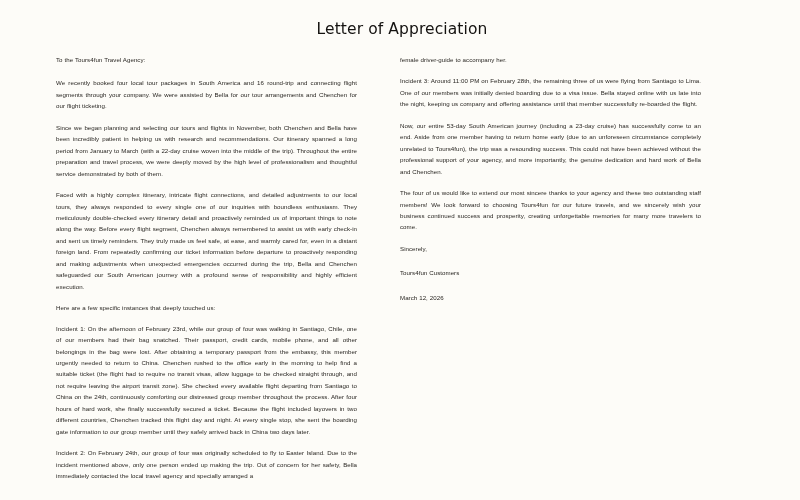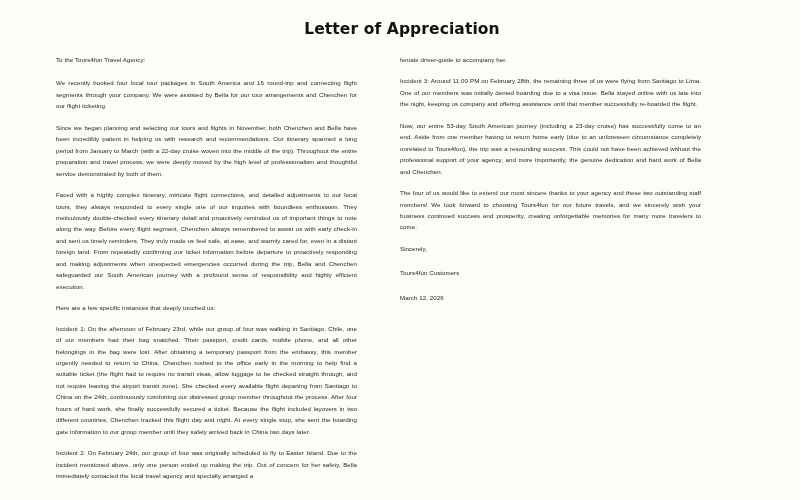--- a/index.html
+++ b/index.html
@@ -17,21 +17,21 @@
   .page {
     width: 800px;
     height: 500px;
     box-sizing: border-box;
     padding: 16px 52px 10px 56px;
     position: relative;
   }
   .doc-title {
     text-align: center;
     font-family: "DejaVu Sans", sans-serif;
-    font-weight: bold;
+    font-weight: normal;
     font-size: 15.5px;
     letter-spacing: 0.1px;
     color: #141210;
     margin: 4px 0 16px 0;
   }
   .columns {
     display: flex;
     gap: 43px;
     align-items: flex-start;
   }

